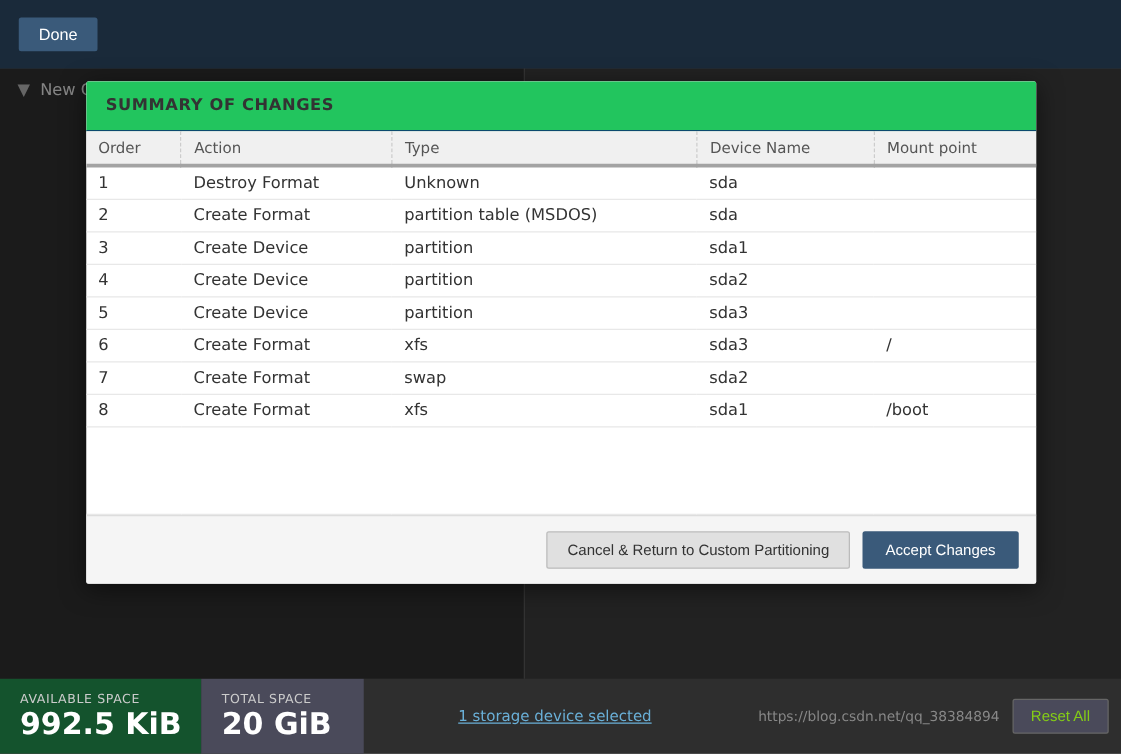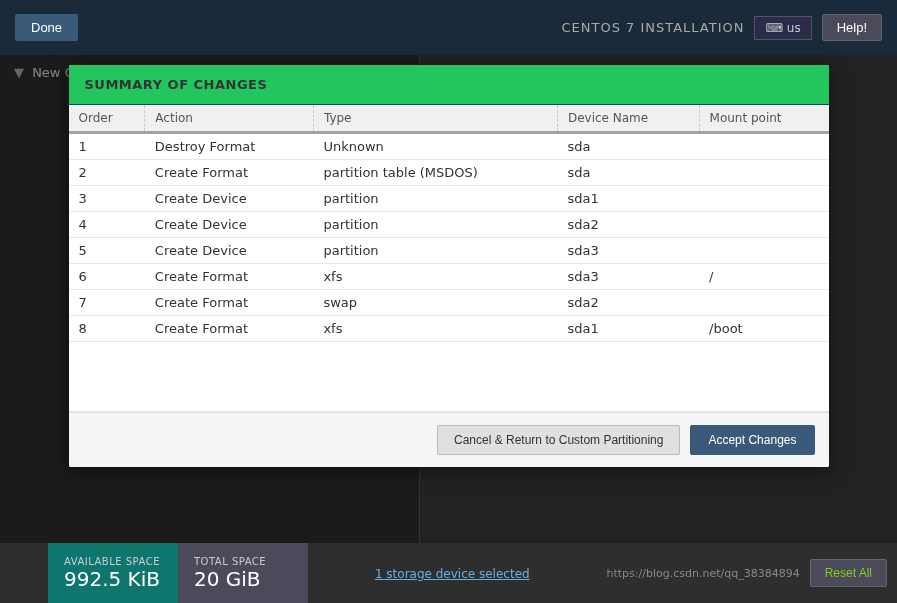--- a/index.html
+++ b/index.html
@@ -219,37 +219,36 @@
       gap: 0;
     }
     .space-block {
       height: 60px;
       display: flex;
       flex-direction: column;
       justify-content: center;
       padding: 0 16px;
     }
     .space-block.available {
-      background: #0f766e;
+      background: #14532d;
       min-width: 130px;
-      margin-left: 48px;
     }
     .space-block.total {
       background: #4a4a5a;
       min-width: 130px;
     }
     .space-label {
       font-size: 10px;
       color: #ccc;
       text-transform: uppercase;
       letter-spacing: 0.5px;
     }
     .space-value {
-      font-size: 20px;
-      font-weight: normal;
+      font-size: 24px;
+      font-weight: bold;
       color: #fff;
     }
     .bottom-bar-links {
       padding: 0 16px;
       flex: 1;
       text-align: center;
     }
     .storage-link {
       color: #6ab0d8;
       font-size: 12px;
@@ -277,28 +276,20 @@
       flex: 1;
       background: #3a3a3a;
     }
   </style>
 </head>
 <body>
 
 <div class="top-bar">
   <div class="top-bar-left">
     <button class="done-btn">Done</button>
-  </div>
-  <div class="top-bar-right">
-    <span class="top-bar-right-title">CENTOS 7 INSTALLATION</span>
-    <div class="lang-box">
-      <span>⌨</span>
-      <span>us</span>
-    </div>
-    <button class="help-btn">Help!</button>
   </div>
 </div>
 
 <div class="main-area">
 
   <div class="left-panel">
     <div class="installation-label">
       <span class="arrow">▼</span>
       <span>New CentOS 7 Installation</span>
     </div>

